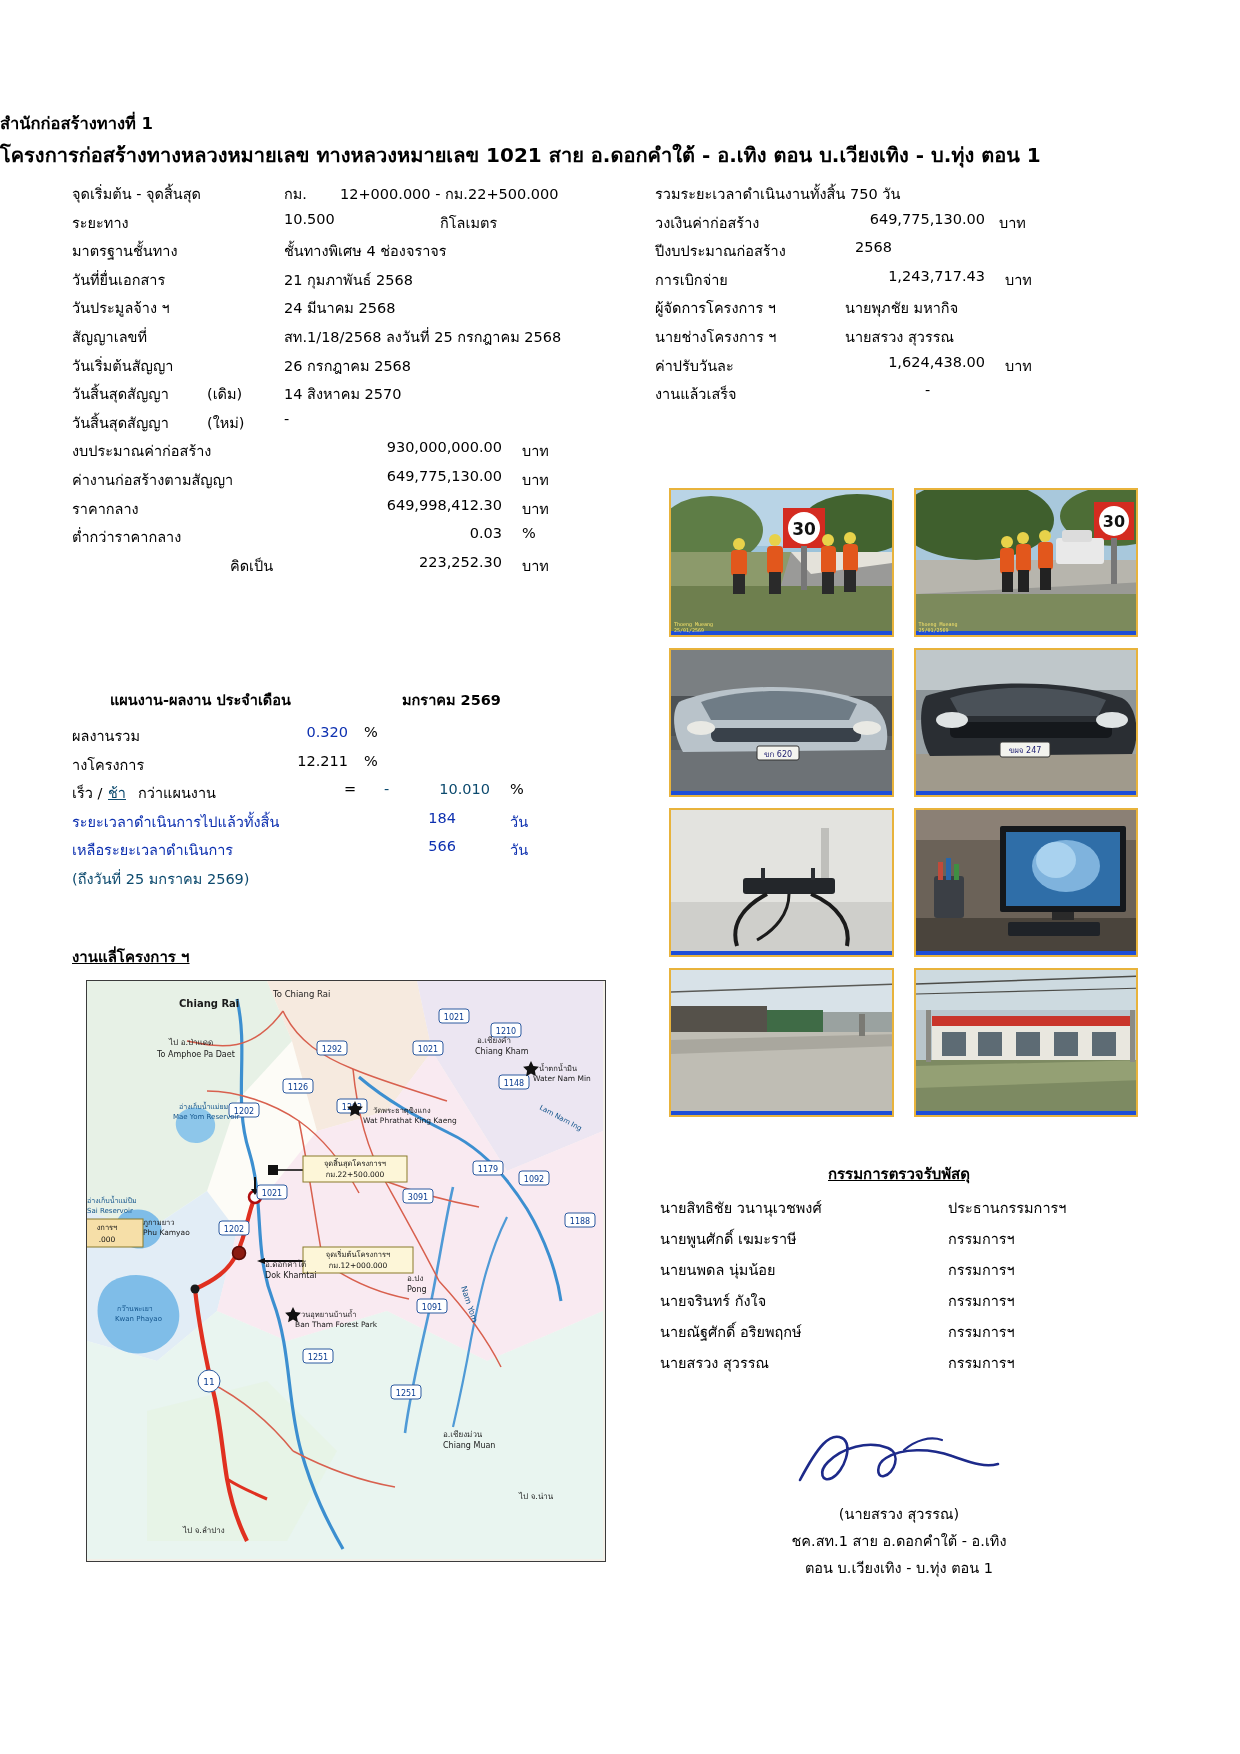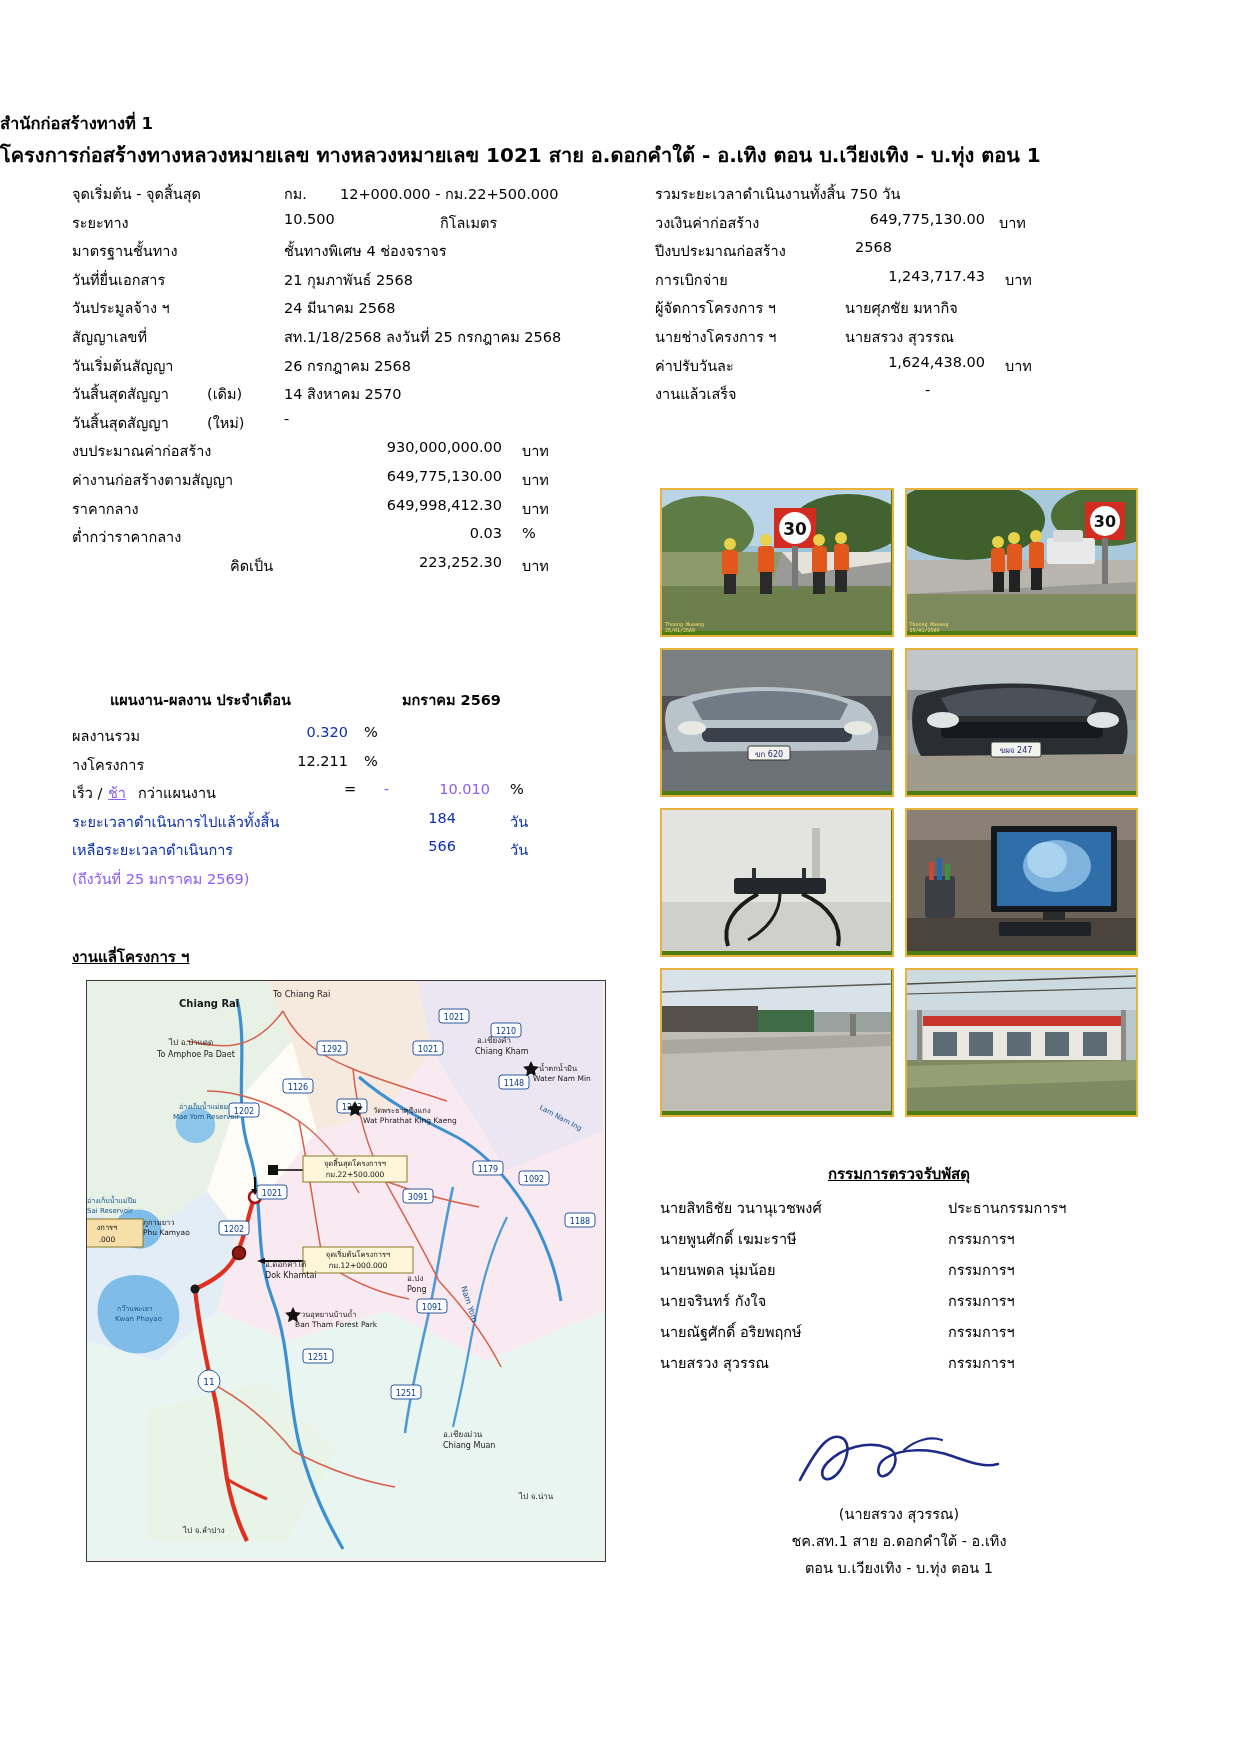--- a/index.html
+++ b/index.html
@@ -68,21 +68,21 @@
     left: 72px;
     top: 688px;
     width: 560px;
   }
   .prog-title {
     position: relative;
     height: 36px;
     font-weight: bold;
   }
   .blue { color: #0d30b0; }
-  .red  { color: #8b5cf6; }
+  .red  { color: #0c4a6e; }
   .ul { text-decoration: underline; }
 
   
   .map-title {
     position: absolute;
     left: 72px;
     top: 945px;
     font-weight: bold;
     text-decoration: underline;
     font-size: 15px;
@@ -110,21 +110,22 @@
     display: flex;
     gap: 11px;
     margin-bottom: 11px;
   }
   .ph {
     width: 233px;
     height: 145px;
     border: 2px solid #e8b33c;
     position: relative;
     overflow: hidden;
-    background: #4d7c0f;
+    background: #1d4ed8;
+    margin-left: 9px;
   }
   .ph svg { display:block; }
   .stamp {
     position: absolute;
     left: 3px; bottom: 2px;
     font-size: 5px;
     color: #f5e36a;
     font-family: "DejaVu Sans Mono", monospace;
     line-height: 1.1;
   }
@@ -256,21 +257,21 @@
       <span class="lbl">ปีงบประมาณก่อสร้าง</span>
       <span class="v1" style="left:200px">2568</span>
     </div>
     <div class="row">
       <span class="lbl">การเบิกจ่าย</span>
       <span class="v1 num" style="left:130px;width:200px">1,243,717.43</span>
       <span class="v2" style="left:350px">บาท</span>
     </div>
     <div class="row">
       <span class="lbl">ผู้จัดการโครงการ ฯ</span>
-      <span class="v1" style="left:190px">นายศุภชัย  มหากิจ</span>
+      <span class="v1" style="left:190px">นายพุภชัย  มหากิจ</span>
     </div>
     <div class="row">
       <span class="lbl">นายช่างโครงการ ฯ</span>
       <span class="v1" style="left:190px">นายสรวง  สุวรรณ</span>
     </div>
     <div class="row">
       <span class="lbl">ค่าปรับวันละ</span>
       <span class="v1 num" style="left:130px;width:200px">1,624,438.00</span>
       <span class="v2" style="left:350px">บาท</span>
     </div>

